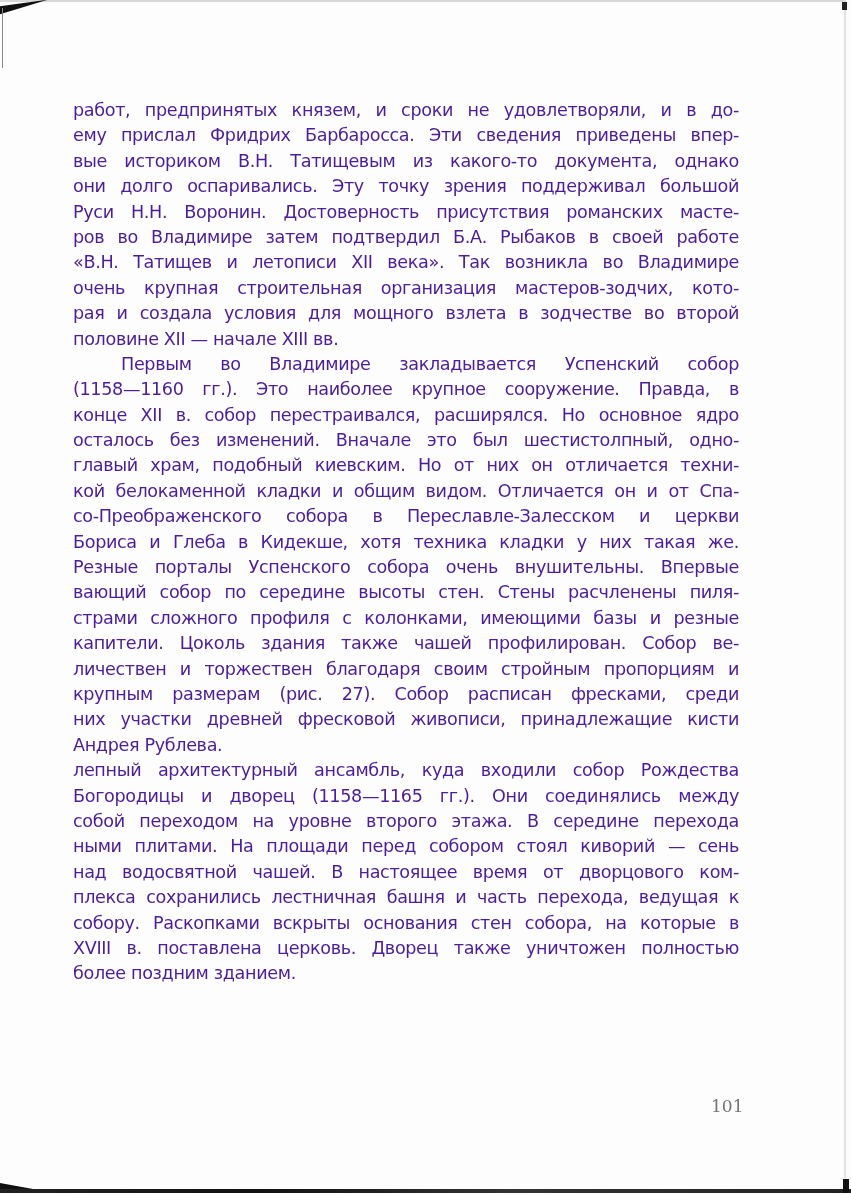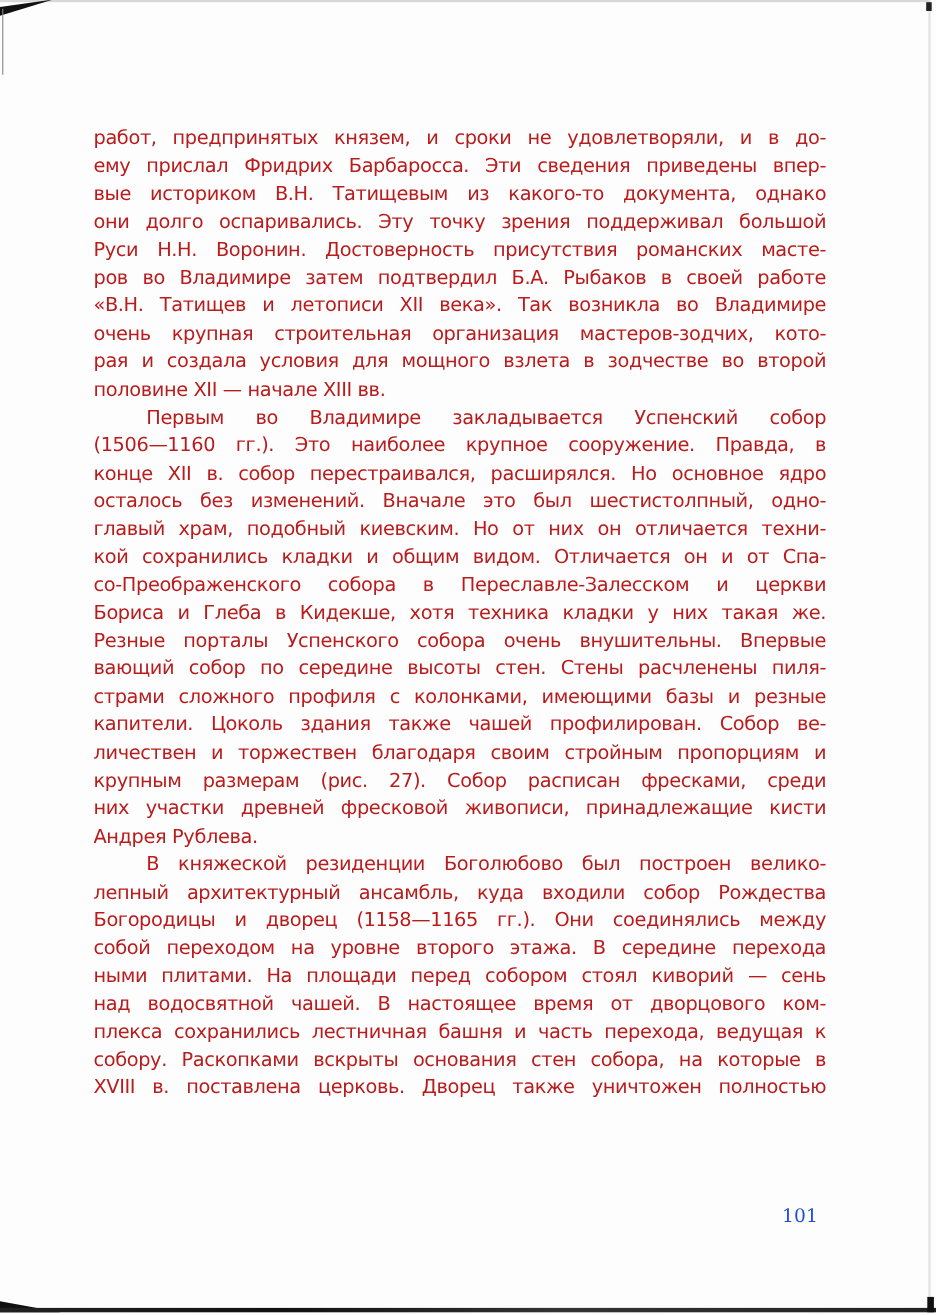--- a/index.html
+++ b/index.html
@@ -9,26 +9,26 @@
   .corner-tl { position: absolute; left: 0; top: 3px; width: 0; height: 0;
     border-top: 8px solid #111; border-right: 48px solid transparent; transform: skewY(-8deg); }
   .edge-left { position: absolute; left: 2px; top: 8px; width: 1px; height: 60px; background: #888; }
   .edge-right { position: absolute; right: 5px; top: 0; width: 2px; height: 1190px; background: #e2e2e2; }
   .corner-tr { position: absolute; right: 4px; top: 2px; width: 5px; height: 8px; background: #222; }
   .edge-bottom { position: absolute; left: 0; bottom: 2px; width: 851px; height: 4px;
     background: linear-gradient(to right, #222, #111 30%, #333 60%, #222); }
   .corner-bl { position: absolute; left: 0; bottom: 2px; width: 0; height: 0;
     border-bottom: 10px solid #111; border-right: 55px solid transparent; }
   .corner-br { position: absolute; right: 2px; bottom: 2px; width: 6px; height: 14px; background: #111; }
-  .text-block { position: absolute; left: 73px; top: 114px; width: 666px;
-    font-family: "DejaVu Sans", sans-serif; font-size: 17.6px; color: #b91c1c; letter-spacing: -0.35px; margin-left: 12px; }
+  .text-block { position: absolute; left: 73px; top: 98px; width: 666px;
+    font-family: "DejaVu Sans", sans-serif; font-size: 17.6px; color: #4c1d95; letter-spacing: -0.35px; }
   .line { height: 25.4px; line-height: 25.4px; white-space: nowrap; text-align: justify; text-align-last: justify; overflow: hidden; }
   .line.last { text-align-last: left; }
   .line.indent { padding-left: 48px; }
-  .page-number { position: absolute; left: 711px; top: 1096px; font-family: "DejaVu Serif", serif; font-size: 17px; color: #1d4ed8; }
+  .page-number { position: absolute; left: 711px; top: 1096px; font-family: "DejaVu Serif", serif; font-size: 17px; color: #737373; }
 </style>
 </head>
 <body>
 
 <div class="page">
   <div class="edge-top"></div>
   <div class="corner-tl"></div>
   <div class="edge-left"></div>
   <div class="edge-right"></div>
   <div class="corner-tr"></div>
@@ -44,43 +44,43 @@
         <div class="line">они долго оспаривались. Эту точку зрения поддерживал большой</div>
         <div class="line">Руси Н.Н. Воронин. Достоверность присутствия романских масте-</div>
         <div class="line">ров во Владимире затем подтвердил Б.А. Рыбаков в своей работе</div>
         <div class="line">«В.Н. Татищев и летописи XII века». Так возникла во Владимире</div>
         <div class="line">очень крупная строительная организация мастеров-зодчих, кото-</div>
         <div class="line">рая и создала условия для мощного взлета в зодчестве во второй</div>
         <div class="line last">половине XII — начале XIII вв.</div>
       </div>
       <div>
         <div class="line indent">Первым во Владимире закладывается Успенский собор</div>
-        <div class="line">(1506—1160 гг.). Это наиболее крупное сооружение. Правда, в</div>
+        <div class="line">(1158—1160 гг.). Это наиболее крупное сооружение. Правда, в</div>
         <div class="line">конце XII в. собор перестраивался, расширялся. Но основное ядро</div>
         <div class="line">осталось без изменений. Вначале это был шестистолпный, одно-</div>
         <div class="line">главый храм, подобный киевским. Но от них он отличается техни-</div>
-        <div class="line">кой сохранились кладки и общим видом. Отличается он и от Спа-</div>
+        <div class="line">кой белокаменной кладки и общим видом. Отличается он и от Спа-</div>
         <div class="line">со-Преображенского собора в Переславле-Залесском и церкви</div>
         <div class="line">Бориса и Глеба в Кидекше, хотя техника кладки у них такая же.</div>
         <div class="line">Резные порталы Успенского собора очень внушительны. Впервые</div>
         <div class="line">вающий собор по середине высоты стен. Стены расчленены пиля-</div>
         <div class="line">страми сложного профиля с колонками, имеющими базы и резные</div>
         <div class="line">капители. Цоколь здания также чашей профилирован. Собор ве-</div>
         <div class="line">личествен и торжествен благодаря своим стройным пропорциям и</div>
         <div class="line">крупным размерам (рис. 27). Собор расписан фресками, среди</div>
         <div class="line">них участки древней фресковой живописи, принадлежащие кисти</div>
         <div class="line last">Андрея Рублева.</div>
       </div>
       <div>
-        <div class="line indent">В княжеской резиденции Боголюбово был построен велико-</div>
         <div class="line">лепный архитектурный ансамбль, куда входили собор Рождества</div>
         <div class="line">Богородицы и дворец (1158—1165 гг.). Они соединялись между</div>
         <div class="line">собой переходом на уровне второго этажа. В середине перехода</div>
         <div class="line">ными плитами. На площади перед собором стоял киворий — сень</div>
         <div class="line">над водосвятной чашей. В настоящее время от дворцового ком-</div>
         <div class="line">плекса сохранились лестничная башня и часть перехода, ведущая к</div>
         <div class="line">собору. Раскопками вскрыты основания стен собора, на которые в</div>
         <div class="line">XVIII в. поставлена церковь. Дворец также уничтожен полностью</div>
+        <div class="line last">более поздним зданием.</div>
       </div>
     </div>
 
   <div class="page-number">101</div>
 </div>
 
 </body></html>

